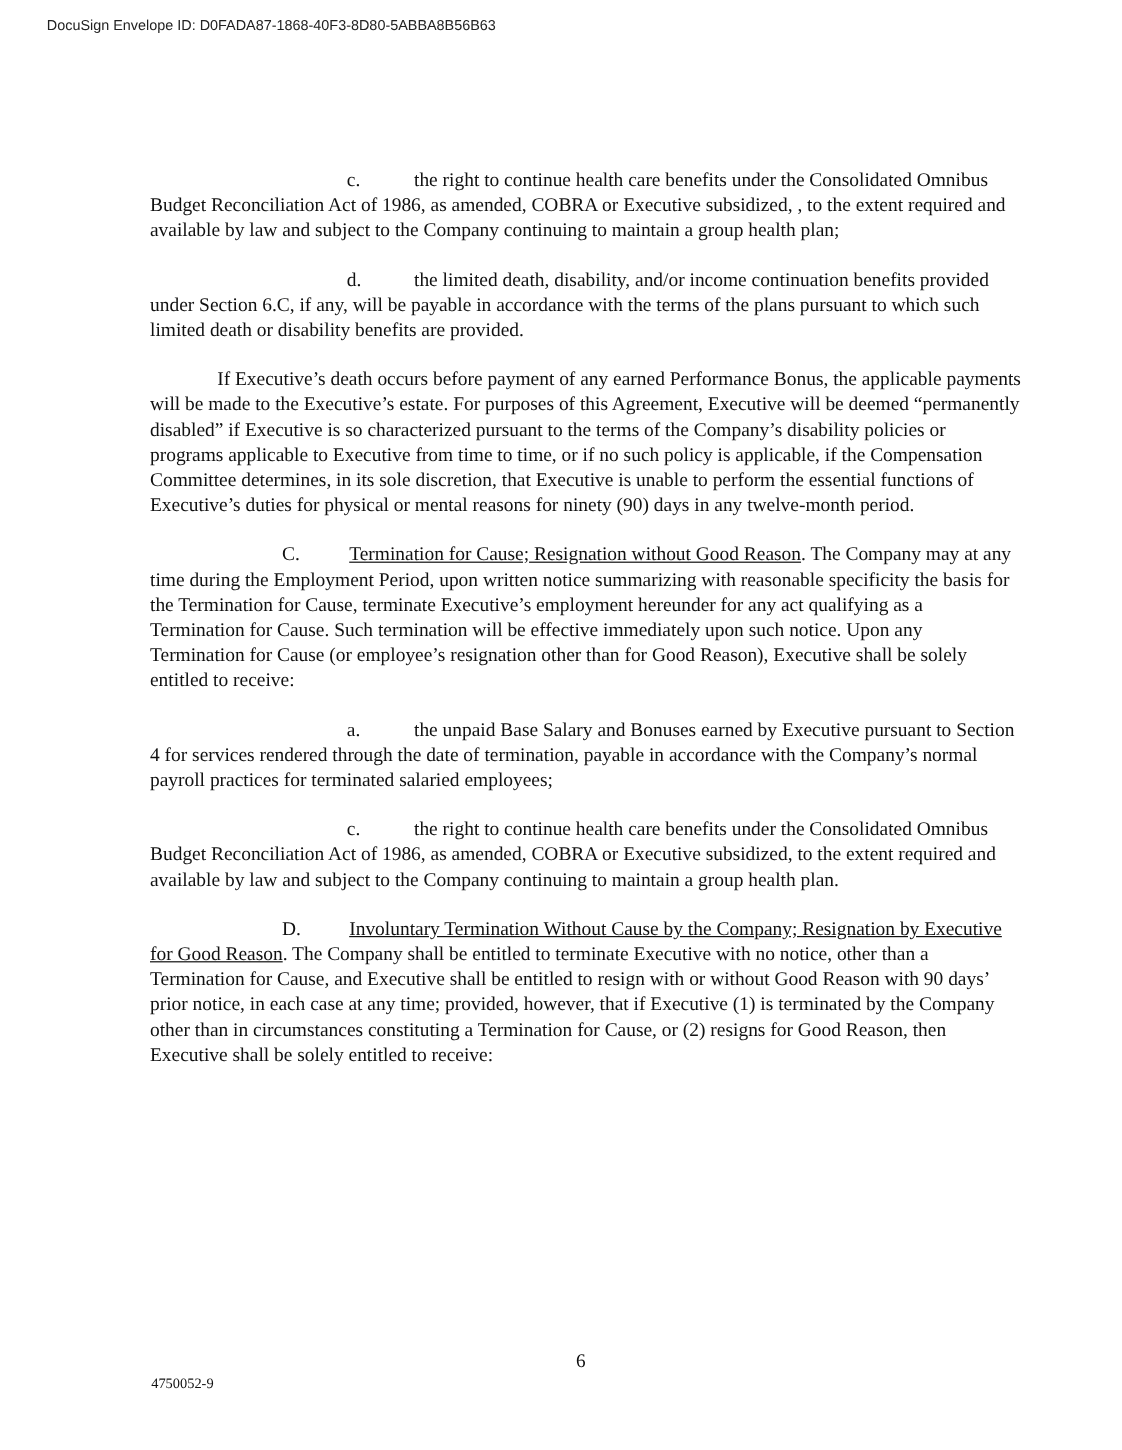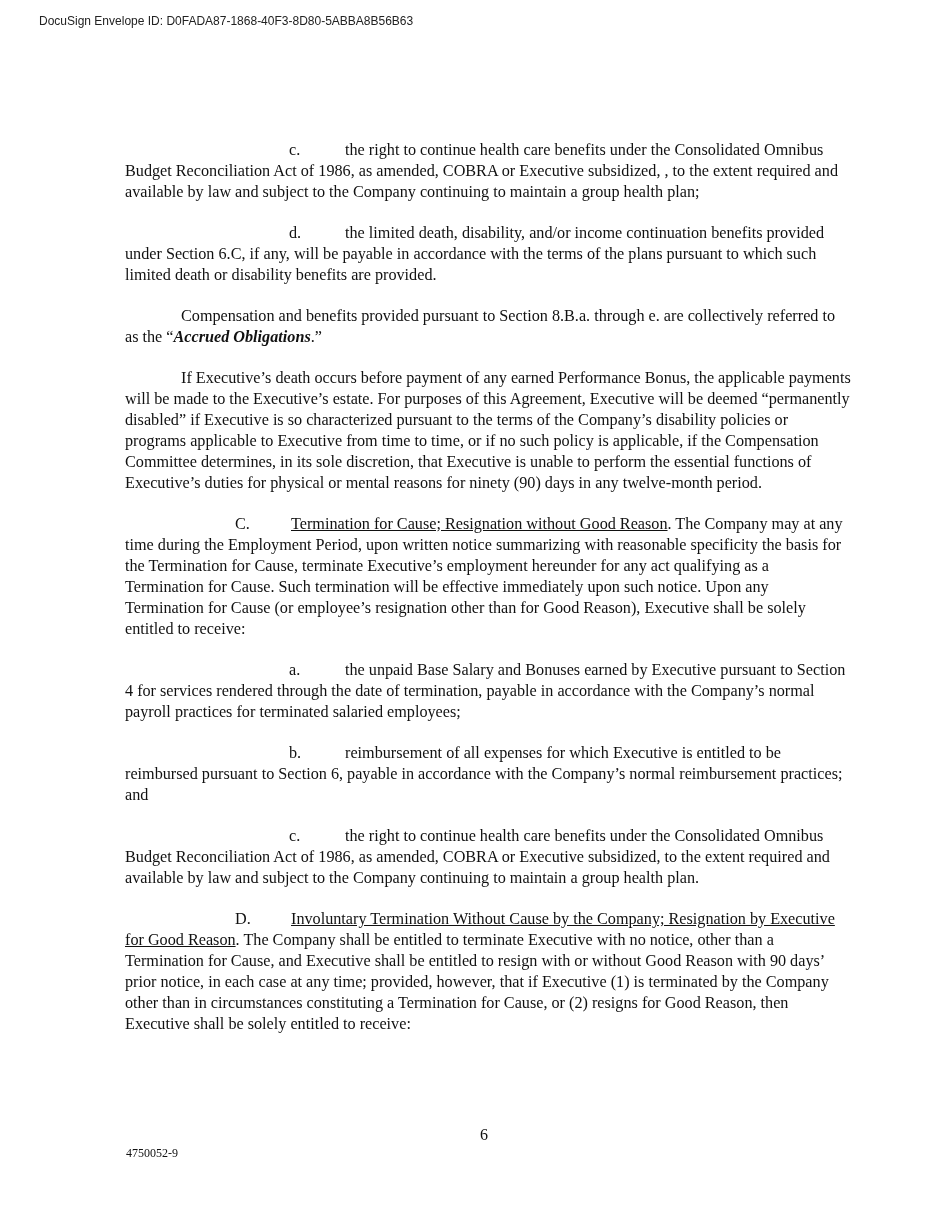--- a/index.html
+++ b/index.html
@@ -38,39 +38,33 @@
 <div class="page-body">
 
   <p class="para sub-item">
     <span class="marker">c.</span><span>the right to continue health care benefits under the Consolidated Omnibus Budget Reconciliation Act of 1986, as amended, COBRA or Executive subsidized, , to the extent required and available by law and subject to the Company continuing to maintain a group health plan;</span>
   </p>
 
   <p class="para sub-item">
     <span class="marker">d.</span><span>the limited death, disability, and/or income continuation benefits provided under Section 6.C, if any, will be payable in accordance with the terms of the plans pursuant to which such limited death or disability benefits are provided.</span>
   </p>
 
-  <p class="para indent-para">
-    <span class="lead"></span><span>Compensation and benefits provided pursuant to Section 8.B.a. through e. are collectively referred to as the “</span><span class="bi">Accrued Obligations</span><span>.”</span>
-  </p>
 
   <p class="para indent-para">
     <span class="lead"></span><span>If Executive’s death occurs before payment of any earned Performance Bonus, the applicable payments will be made to the Executive’s estate.  For purposes of this Agreement, Executive will be deemed “permanently disabled” if Executive is so characterized pursuant to the terms of the Company’s disability policies or programs applicable to Executive from time to time, or if no such policy is applicable, if the Compensation Committee determines, in its sole discretion, that Executive is unable to perform the essential functions of Executive’s duties for physical or mental reasons for ninety (90) days in any twelve-month period.</span>
   </p>
 
   <p class="para section">
     <span class="marker">C.</span><span class="underline">Termination for Cause; Resignation without Good Reason</span><span>.  The Company may at any time during the Employment Period, upon written notice summarizing with reasonable specificity the basis for the Termination for Cause, terminate Executive’s employment hereunder for any act qualifying as a Termination for Cause.  Such termination will be effective immediately upon such notice.  Upon any Termination for Cause (or employee’s resignation other than for Good Reason), Executive shall be solely entitled to receive:</span>
   </p>
 
   <p class="para sub-item">
     <span class="marker">a.</span><span>the unpaid Base Salary and Bonuses earned by Executive pursuant to Section 4 for services rendered through the date of termination, payable in accordance with the Company’s normal payroll practices for terminated salaried employees;</span>
   </p>
 
-  <p class="para sub-item">
-    <span class="marker">b.</span><span>reimbursement of all expenses for which Executive is entitled to be reimbursed pursuant to Section 6, payable in accordance with the Company’s normal reimbursement practices; and</span>
-  </p>
 
   <p class="para sub-item">
     <span class="marker">c.</span><span>the right to continue health care benefits under the Consolidated Omnibus Budget Reconciliation Act of 1986, as amended, COBRA or Executive subsidized, to the extent required and available by law and subject to the Company continuing to maintain a group health plan.</span>
   </p>
 
   <p class="para section">
     <span class="marker">D.</span><span class="underline">Involuntary Termination Without Cause by the Company; Resignation by Executive for Good Reason</span><span>.  The Company shall be entitled to terminate Executive with no notice, other than a Termination for Cause, and Executive shall be entitled to resign with or without Good Reason with 90 days’ prior notice, in each case at any time; provided, however, that if Executive (1) is terminated by the Company other than in circumstances constituting a Termination for Cause, or (2) resigns for Good Reason, then Executive shall be solely entitled to receive:</span>
   </p>
 
 </div>

